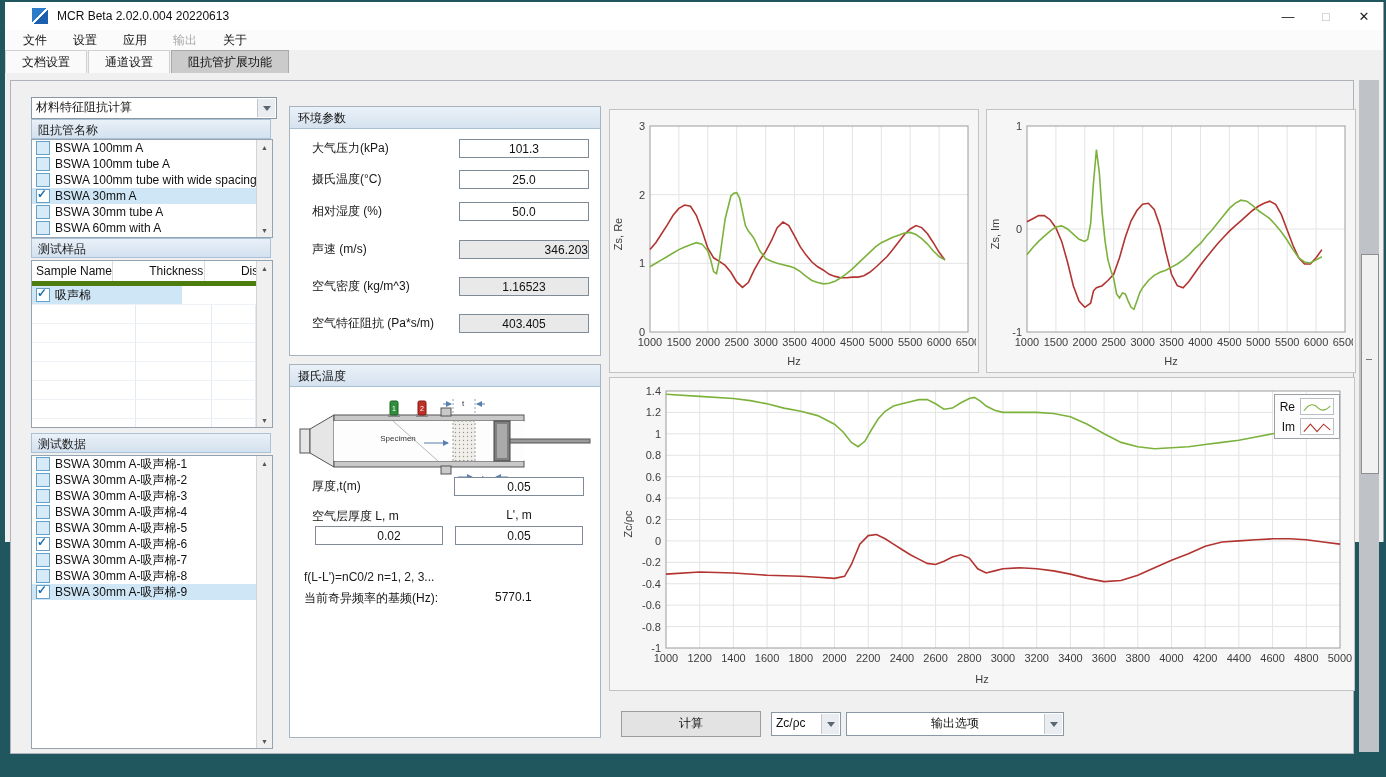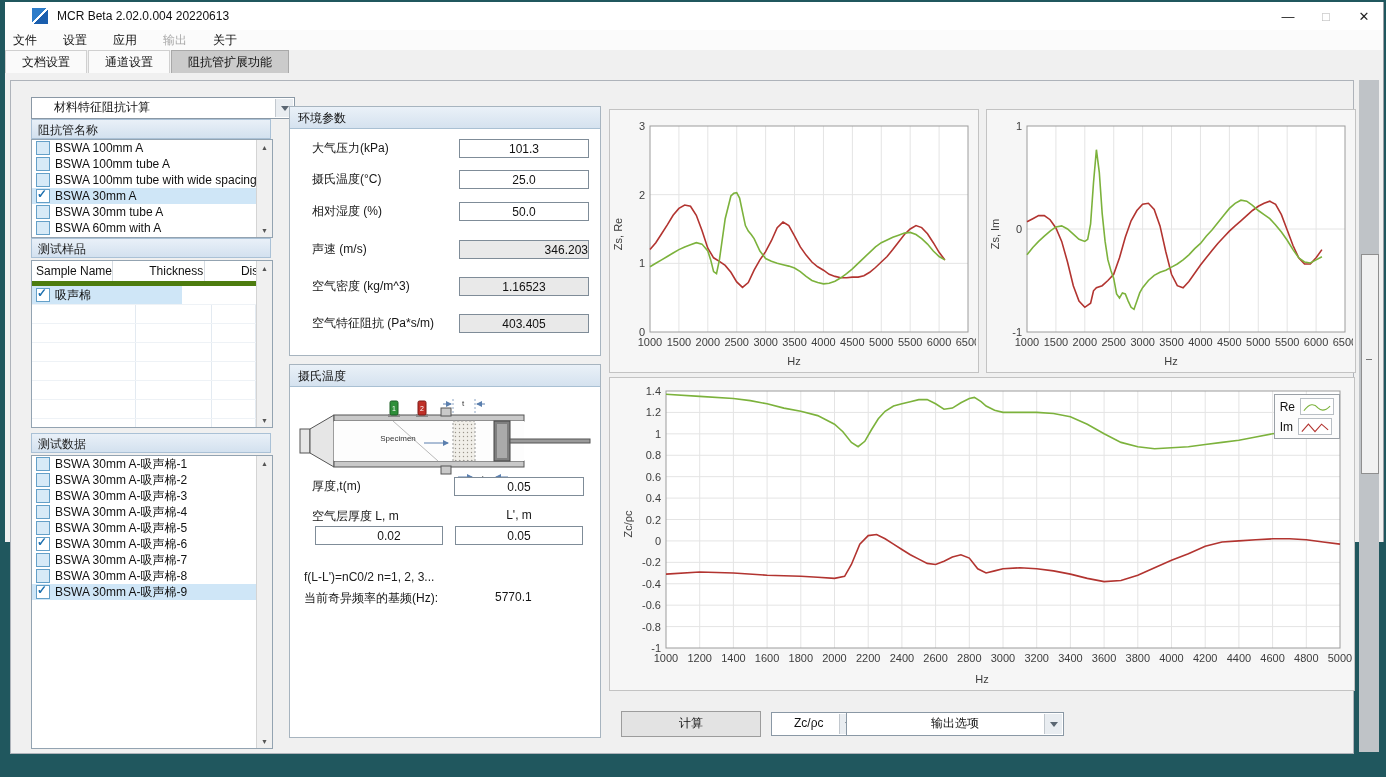--- a/index.html
+++ b/index.html
@@ -6,35 +6,35 @@
   body{width:1386px;height:777px;position:relative;background:#20575e;font-family:"Liberation Sans",sans-serif;font-size:12px;color:#111;overflow:hidden;}
   .window{position:absolute;left:5px;top:2px;width:1378px;height:540px;background:#f0f0f0;border-right:1px solid #9aa0a6;}
   
   .titlebar{position:absolute;left:0;top:0;right:0;height:28px;background:#ffffff;}
   .logo{position:absolute;left:27px;top:6px;width:16px;height:16px;background:linear-gradient(135deg,#2d7cc9 44%,#ffffff 44%,#ffffff 56%,#1b5fae 56%);}
   .title{position:absolute;left:52px;top:7px;font-size:12px;color:#101010;white-space:nowrap;}
   .winbtns{position:absolute;right:0;top:0;height:28px;display:flex;}
   .winbtn{width:38px;height:28px;display:flex;align-items:center;justify-content:center;font-size:13px;color:#222;}
   .winbtn.max{color:#b5b5b5;}
   
-  .menubar{position:absolute;left:0;top:28px;right:0;height:20px;background:#fbfbfb;display:flex;align-items:center;padding-left:4px;gap:18px;}
+  .menubar{position:absolute;left:0;top:28px;right:0;height:20px;background:#fbfbfb;display:flex;align-items:center;padding-left:14px;gap:18px;}
   .menu-item{padding:0 4px;white-space:nowrap;}
   .menu-item.disabled{color:#a8a8a8;}
   
   .tabstrip{position:absolute;left:0;top:48px;right:0;height:23px;background:#f0f0f0;border-bottom:1px solid #c6c6c6;display:flex;align-items:flex-end;}
   .tab{height:22px;line-height:22px;padding:0 16px;background:#fafafa;border:1px solid #d0d0d0;border-bottom:none;margin-right:1px;white-space:nowrap;}
   .tab.active{background:#cbcbcb;border-color:#a9a9a9;}
   
   .client{position:absolute;left:0;top:71px;right:0;bottom:0;background:#f0f0f0;}
   .main-panel{position:absolute;left:5px;top:7px;width:1342px;height:672px;border:1px solid #aeb3ba;background:#f0f0f0;}
   .v-scroll{position:absolute;right:4px;top:7px;width:20px;height:672px;background:#bfc3c7;}
   .v-thumb{position:absolute;left:2px;top:174px;width:16px;height:218px;background:#f1f1f1;border:1px solid #8f8f8f;}
   .v-thumb::after{content:"";position:absolute;left:4px;top:104px;width:6px;height:1px;background:#777;}
   
-  .combo{position:absolute;background:#fff;border:1px solid #8a98a5;line-height:18px;padding-left:22px;white-space:nowrap;overflow:hidden;}
+  .combo{position:absolute;background:#fff;border:1px solid #8a98a5;line-height:18px;padding-left:4px;white-space:nowrap;overflow:hidden;}
   .combo .arrowbox{position:absolute;right:1px;top:1px;bottom:1px;width:17px;background:#e9edf1;border-left:1px solid #c2c8ce;display:flex;align-items:center;justify-content:center;}
   .tri{width:0;height:0;border-left:4px solid transparent;border-right:4px solid transparent;border-top:5px solid #5a6672;}
   .sec-header{position:absolute;height:20px;line-height:20px;padding-left:6px;background:linear-gradient(#e9f0f8,#d3e1ef);border:1px solid #aac1d6;box-sizing:border-box;color:#1b1b1b;}
   .listbox{position:absolute;background:#fff;border:1px solid #93a3b1;overflow:hidden;}
   .lrow{height:16px;display:flex;align-items:center;gap:5px;padding-left:4px;white-space:nowrap;}
   .lrow.selected{background:#cfe6f7;}
   .cb{width:12px;height:12px;border:1px solid #64a0c8;background:#d7eaf7;flex:0 0 auto;position:relative;}
   .cb.checked{background:#fff;}
   .cb.checked::after{content:"✓";position:absolute;left:0px;top:-3px;font-size:12px;font-weight:bold;color:#1c6fae;}
   .sbar{position:absolute;right:0;top:0;bottom:0;width:15px;background:#f0f0f0;border-left:1px solid #d4d4d4;}
@@ -49,21 +49,21 @@
   .gbox{position:absolute;background:#fff;border:1px solid #a7b4bf;}
   .gbox .ghead{position:absolute;left:0;right:0;top:0;height:22px;line-height:22px;padding-left:8px;background:linear-gradient(#eaf1f8,#d5e2ef);border-bottom:1px solid #a9c0d3;box-sizing:border-box;}
   .flabel{position:absolute;left:22px;white-space:nowrap;color:#161616;}
   .finput{position:absolute;height:19px;line-height:19px;text-align:center;background:#fff;border:1px solid #7f8c98;box-sizing:border-box;overflow:hidden;}
   .finput.ro{background:#e9e9e9;}
   .notetext{position:absolute;left:12px;right:8px;color:#202020;white-space:nowrap;overflow:hidden;}
   
   .chart-panel{position:absolute;background:#f6f6f6;border:1px solid #c3c3c3;}
   .ylab{position:absolute;left:8px;top:45%;transform:translate(-50%,0) rotate(-90deg);font-size:11px;color:#3d3d3d;white-space:nowrap;}
   .xlab{position:absolute;left:0;right:0;bottom:5px;text-align:center;font-size:11px;color:#3d3d3d;}
-  .legend{position:absolute;background:#fcfcfc;border:1px solid #9aa0a6;padding:3px 5px;display:flex;flex-direction:column;gap:3px;}
+  .legend{position:absolute;background:#fcfcfc;border:1px solid #9aa0a6;padding:3px 5px;display:flex;flex-direction:column;gap:3px;align-items:flex-end;}
   .legrow{display:flex;align-items:center;gap:5px;height:17px;}
   .legswatch{width:32px;height:15px;background:#fff;border:1px solid #b9bfc5;display:flex;align-items:center;justify-content:center;}
   
   .pushbtn{position:absolute;background:#e3e3e3;border:1px solid #9c9c9c;text-align:center;line-height:22px;}
   
   .diagram{position:absolute;left:8px;top:30px;width:294px;height:88px;}
   svg text{font-family:"Liberation Sans",sans-serif;}
 </style>
 </head>
 <body>

